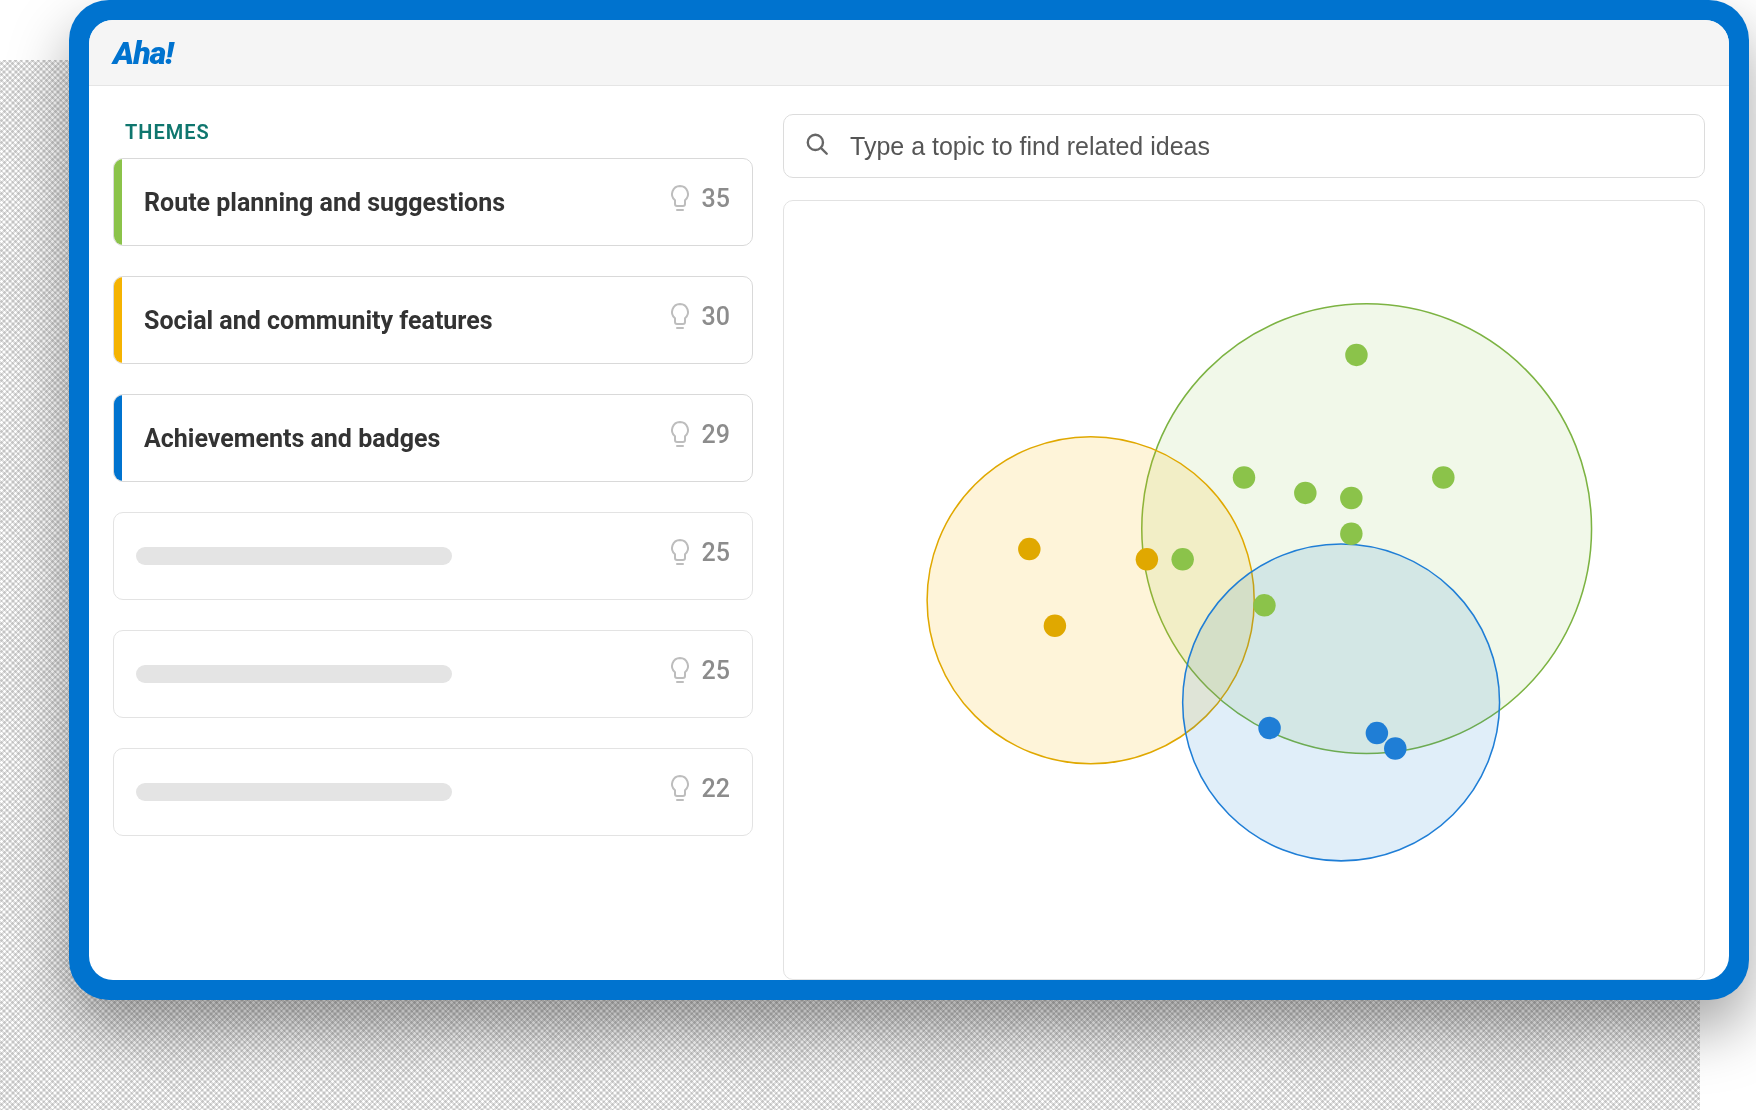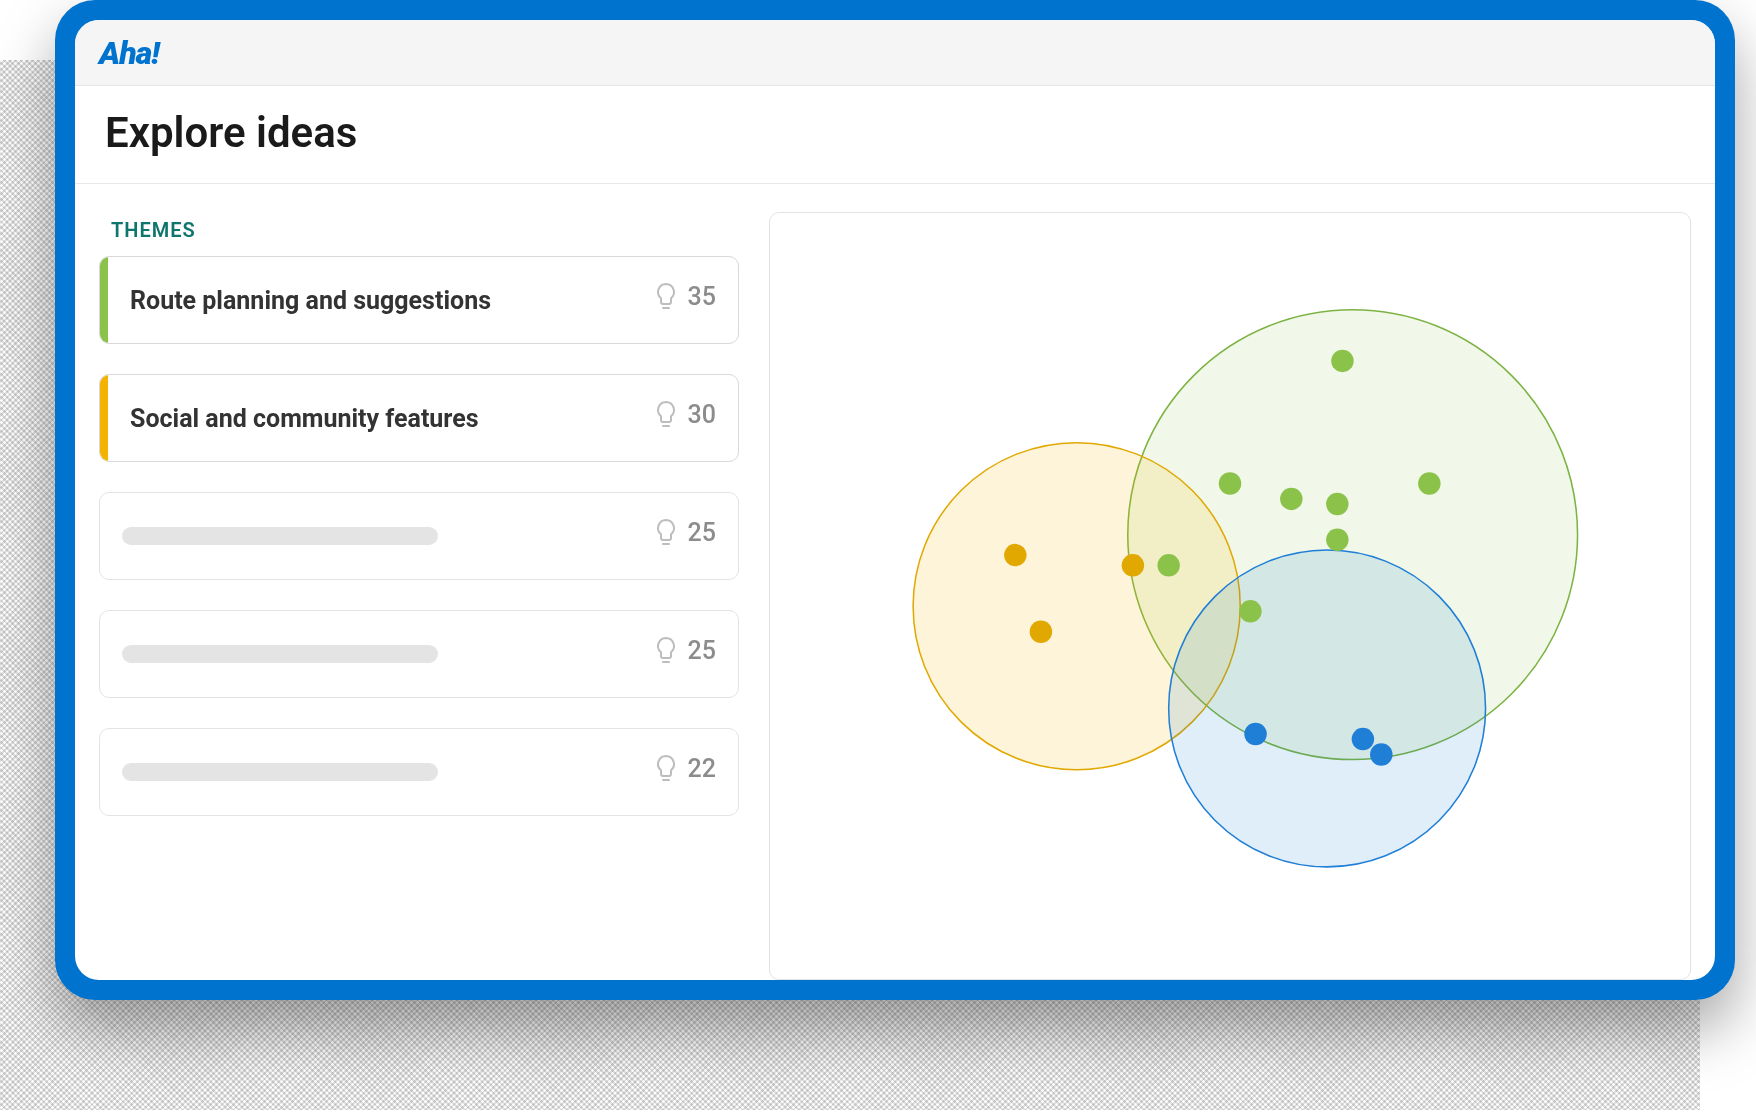--- a/index.html
+++ b/index.html
@@ -18,21 +18,21 @@
       width: 1700px;
       height: 1050px;
       background:
         repeating-linear-gradient(45deg, rgba(0,0,0,.12) 0 2px, transparent 2px 4px),
         repeating-linear-gradient(-45deg, rgba(0,0,0,.12) 0 2px, transparent 2px 4px);
       filter: blur(.4px);
     }
     .frame {
       position: absolute;
       top: 0;
-      left: 55px;
+      left: 69px;
       width: 1680px;
       height: 1000px;
       background: #0073cf;
       border-radius: 40px;
       box-shadow: 0 30px 60px rgba(0,0,0,.35);
       display: flex;
       align-items: center;
       justify-content: center;
     }
     .window {
@@ -185,23 +185,20 @@
 
 <div class="backdrop-noise"></div>
 
 <div class="frame">
   <div class="window">
 
     <div class="titlebar">
       <span class="logo">Aha!</span>
     </div>
 
-    <div class="page-header">
-      <h1 class="page-title">Explore ideas</h1>
-    </div>
 
     <div class="content">
 
       <aside class="sidebar">
         <div class="themes-label">THEMES</div>
         <div id="themes-list">
             <div class="theme-card">
               <div class="theme-accent" style="background: rgb(139, 195, 74);"></div>
               <div class="theme-label">Route planning and suggestions</div>
               <div class="theme-meta">
@@ -216,20 +213,31 @@
               <div class="theme-accent" style="background: rgb(245, 179, 1);"></div>
               <div class="theme-label">Social and community features</div>
               <div class="theme-meta">
                 <span><svg class="bulb" viewBox="0 0 24 30" fill="none" stroke="#bdbdbd" stroke-width="2" stroke-linecap="round" stroke-linejoin="round">
                     <path d="M12 2a8 8 0 0 0-5 14.2V20a2 2 0 0 0 2 2h6a2 2 0 0 0 2-2v-3.8A8 8 0 0 0 12 2z"></path>
                     <line x1="9" y1="26" x2="15" y2="26"></line>
                   </svg></span>
                 <span>30</span>
               </div>
             </div>
+            <div class="theme-card">
+              <div class="theme-accent" style="background: rgb(0, 115, 207);"></div>
+              <div class="theme-label">Achievements and badges</div>
+              <div class="theme-meta">
+                <span><svg class="bulb" viewBox="0 0 24 30" fill="none" stroke="#bdbdbd" stroke-width="2" stroke-linecap="round" stroke-linejoin="round">
+                    <path d="M12 2a8 8 0 0 0-5 14.2V20a2 2 0 0 0 2 2h6a2 2 0 0 0 2-2v-3.8A8 8 0 0 0 12 2z"></path>
+                    <line x1="9" y1="26" x2="15" y2="26"></line>
+                  </svg></span>
+                <span>29</span>
+              </div>
+            </div>
             <div class="theme-card ph">
               <div class="theme-ph-bar"></div>
               <div class="theme-meta">
                 <span><svg class="bulb" viewBox="0 0 24 30" fill="none" stroke="#bdbdbd" stroke-width="2" stroke-linecap="round" stroke-linejoin="round">
                     <path d="M12 2a8 8 0 0 0-5 14.2V20a2 2 0 0 0 2 2h6a2 2 0 0 0 2-2v-3.8A8 8 0 0 0 12 2z"></path>
                     <line x1="9" y1="26" x2="15" y2="26"></line>
                   </svg></span>
                 <span>25</span>
               </div>
             </div>
@@ -250,20 +258,29 @@
                     <path d="M12 2a8 8 0 0 0-5 14.2V20a2 2 0 0 0 2 2h6a2 2 0 0 0 2-2v-3.8A8 8 0 0 0 12 2z"></path>
                     <line x1="9" y1="26" x2="15" y2="26"></line>
                   </svg></span>
                 <span>22</span>
               </div>
             </div>
           </div>
       </aside>
 
       <section class="main">
+        <div class="search">
+          <span>
+            <svg width="26" height="26" viewBox="0 0 24 24" fill="none" stroke="#666" stroke-width="2.2" stroke-linecap="round">
+              <circle cx="10.5" cy="10.5" r="7"></circle>
+                <line x1="21" y1="21" x2="15.8" y2="15.8"></line>
+            </svg>
+          </span>
+          <input type="text" placeholder="Type a topic to find related ideas" style="">
+        </div>
 
         <div class="viz-panel">
           <svg class="viz-svg" id="viz-svg" viewBox="0 0 900 640">
               <circle cx="570" cy="260" r="220" fill="rgba(139,195,74,0.12)" stroke="#7cb342" stroke-width="1.5"></circle>
               <circle cx="300" cy="330" r="160" fill="rgba(245,179,1,0.15)" stroke="#e0a800" stroke-width="1.5"></circle>
               <circle cx="545" cy="430" r="155" fill="rgba(0,115,207,0.12)" stroke="#1f7ed6" stroke-width="1.5"></circle>
               <circle cx="560" cy="90" r="11" fill="#8bc34a"></circle>
               <circle cx="510" cy="225" r="11" fill="#8bc34a"></circle>
               <circle cx="555" cy="230" r="11" fill="#8bc34a"></circle>
               <circle cx="555" cy="265" r="11" fill="#8bc34a"></circle>

